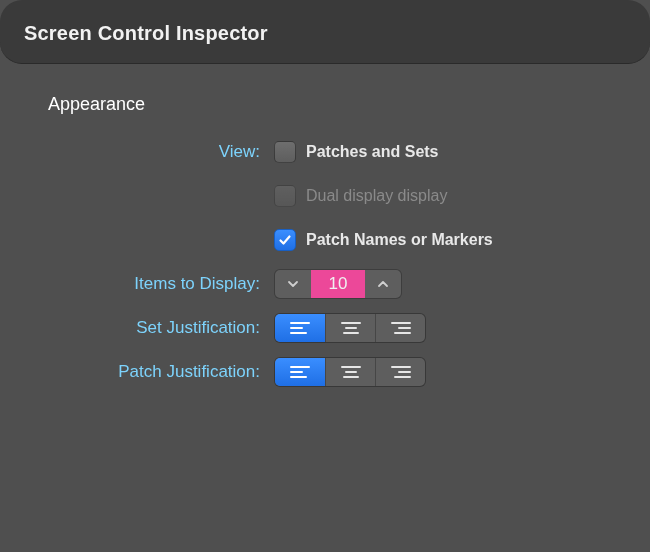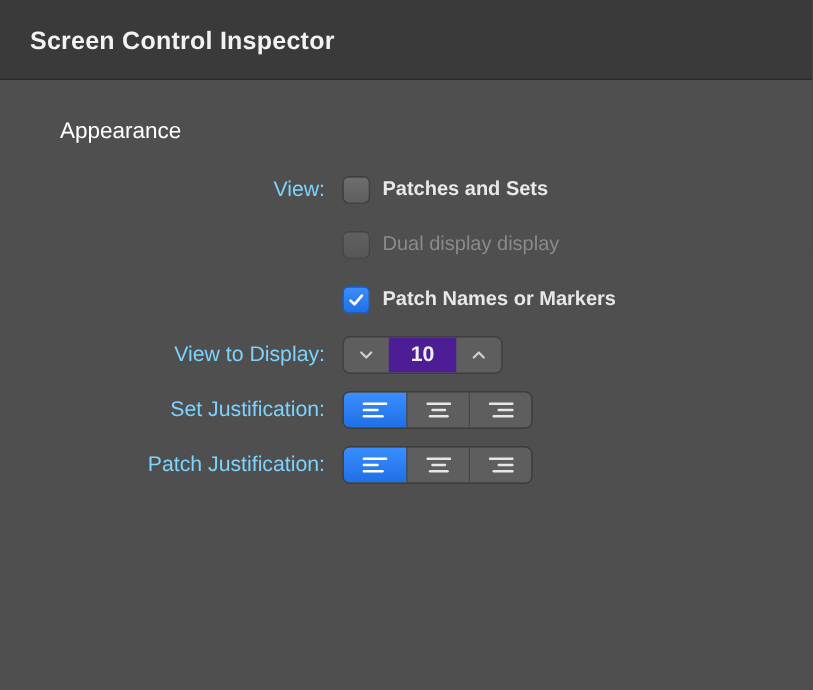--- a/index.html
+++ b/index.html
@@ -8,20 +8,21 @@
     background: #4f4f4f;
     font-family: -apple-system, "Helvetica Neue", Arial, sans-serif;
     color: #e8e8e8;
     font-size: 17px;
     -webkit-font-smoothing: antialiased;
   }
   .titlebar {
     background: #3a3a3a;
     padding: 22px 24px 18px 24px;
     border-bottom: 1px solid #2a2a2a;
+    border-radius: 22px;
   }
   .titlebar h1 {
     font-size: 20px;
     font-weight: 700;
     color: #f2f2f2;
     letter-spacing: 0.2px;
   }
   .panel { padding: 24px 24px 0 24px; }
   .section-heading {
     font-size: 18px;
@@ -86,23 +87,23 @@
     align-items: center;
     justify-content: center;
     cursor: pointer;
     color: #cfcfcf;
   }
   .step-val {
     width: 54px;
     display: flex;
     align-items: center;
     justify-content: center;
-    font-weight: 700;
+    font-weight: 400;
     color: #f0f0f0;
-    background: #4c1d95;
+    background: #ec4899;
   }
 
   
   .color-well {
     display: inline-flex;
     align-items: stretch;
     height: 30px;
     border-radius: 6px;
     overflow: hidden;
     border: 1px solid rgba(0,0,0,0.4);
@@ -181,21 +182,21 @@
       <span class="cb checked">
         <svg width="14" height="14" viewBox="0 0 14 14">
             <polyline points="2.5,7.5 5.5,10.5 11.5,3.5" fill="none" stroke="#fff" stroke-width="2.2" stroke-linecap="round" stroke-linejoin="round"></polyline>
           </svg>
       </span>
       <span class="cb-label">Patch Names or Markers</span>
     </div>
   </div>
 
   <div class="row">
-    <div class="row-label">View to Display:</div>
+    <div class="row-label">Items to Display:</div>
     <div class="row-control">
       <div class="stepper">
         <div class="step-btn">
           <svg width="14" height="14" viewBox="0 0 14 14">
               <polyline points="3,5 7,9 11,5" fill="none" stroke="currentColor" stroke-width="1.8" stroke-linecap="round" stroke-linejoin="round"></polyline>
             </svg>
         </div>
         <div class="step-val">10</div>
         <div class="step-btn">
           <svg width="14" height="14" viewBox="0 0 14 14">

